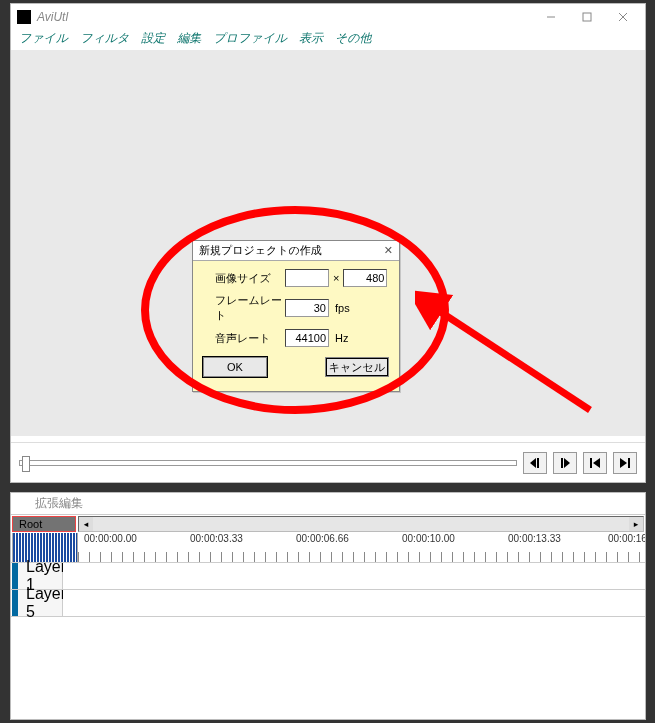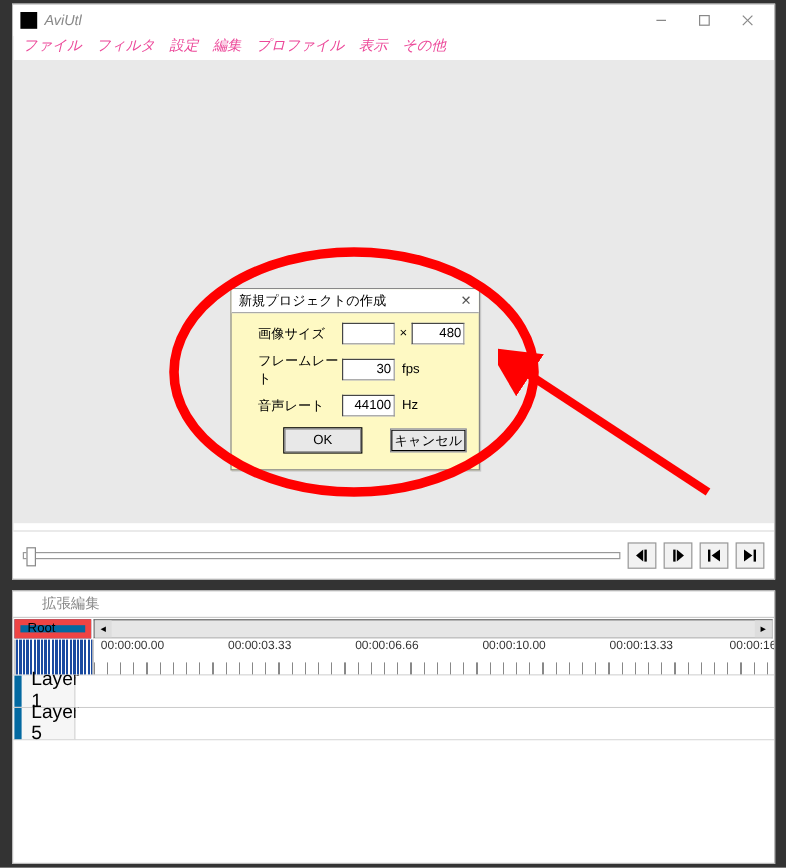--- a/index.html
+++ b/index.html
@@ -4,53 +4,53 @@
 <style>
 * { box-sizing: border-box; margin: 0; padding: 0; }
 body { font-family: "Meiryo", "MS PGothic", sans-serif; font-size: 12px; background: #333; width: 655px; height: 723px; overflow: hidden; position: relative; }
 
 .main-window { position: absolute; left: 10px; top: 3px; width: 636px; height: 480px; background: #fff; border: 1px solid #bbb; font-style: italic; }
 .titlebar { height: 26px; background: #fff; display: flex; align-items: center; padding: 0 4px 0 6px; color: #888; }
 .titlebar .appicon { width: 14px; height: 14px; background: #000; margin-right: 6px; }
 .titlebar .title { flex: 1; font-size: 12px; }
 .titlebar .winbtn { width: 36px; height: 24px; display: flex; align-items: center; justify-content: center; color: #777; }
 .titlebar .winbtn svg { width: 10px; height: 10px; }
-.menubar { height: 20px; padding: 0 8px; display: flex; gap: 12px; color: #ec4899; font-size: 12px; }
+.menubar { height: 20px; padding: 0 8px; display: flex; gap: 12px; color: #0f766e; font-size: 12px; }
 .menubar span { cursor: default; }
 .preview { position: relative; height: 386px; background: #e9e9e9; }
 .bottombar { position: absolute; left: 0; right: 0; bottom: 0; height: 40px; border-top: 1px solid #ddd; background: #fff; display: flex; align-items: center; padding: 0 8px; gap: 6px; }
 .trackline { flex: 1; border: 1px solid #999; height: 6px; position: relative; }
 .trackline .knob { position: absolute; left: 2px; top: -5px; width: 8px; height: 16px; background: #fff; border: 1px solid #888; }
 .pbtn { width: 24px; height: 22px; border: 1px solid #999; background: #f2f2f2; display: flex; align-items: center; justify-content: center; }
 .pbtn svg { width: 14px; height: 14px; }
 
 .dialog { position: absolute; left: 192px; top: 240px; width: 208px; background: #fef9c3; border: 1px solid #888; box-shadow: 1px 1px 0 rgba(0,0,0,.15); }
 .dialog .dlg-title { height: 20px; background: #fff; display: flex; align-items: center; padding: 0 6px; border-bottom: 1px solid #aaa; font-size: 11px; }
 .dialog .dlg-title .x { margin-left: auto; color: #555; }
 .dialog .dlg-body { padding: 8px 10px 6px; }
 .dlg-row { display: flex; align-items: center; margin-bottom: 6px; margin-left: 12px; }
 .dlg-label { width: 70px; font-size: 11px; }
 .dlg-row input[type=text] { width: 44px; height: 18px; font-size: 11px; border: 1px inset #999; padding: 0 2px; text-align: right; background: #fff; }
 .dlg-row .sel { background: #1060c0; color: #fff; }
 .dlg-row .x-sep { margin: 0 4px; font-size: 11px; }
 .dlg-row .unit { margin-left: 6px; font-size: 11px; }
 .dlg-check { font-size: 11px; color: #888; margin: 4px 0 8px; display: flex; align-items: center; gap: 4px; }
 .dlg-check .box { width: 11px; height: 11px; border: 1px solid #999; background: #fff; }
-.dlg-buttons { display: flex; justify-content: flex-end; gap: 24px; padding: 4px 0 8px; }
+.dlg-buttons { display: flex; justify-content: space-between; gap: 8px; padding: 4px 0 8px; }
 .dlg-buttons button { width: 64px; height: 20px; border: 1px solid #888; background: #e8e8e8; font-size: 11px; box-shadow: 0 0 0 1px #000 inset; }
 .dlg-buttons button:first-child { box-shadow: 0 0 0 1px #000; }
 
 .ellipse { position: absolute; left: 135px; top: 198px; width: 320px; height: 225px; pointer-events: none; }
 .arrow { position: absolute; left: 415px; top: 290px; width: 185px; height: 130px; pointer-events: none; }
 
 .timeline-window { position: absolute; left: 10px; top: 492px; width: 636px; height: 228px; background: #fff; border: 1px solid #bbb; }
 .tl-title { height: 22px; display: flex; align-items: center; padding: 0 24px; background: #fff; color: #888; border-bottom: 1px solid #ccc; font-size: 12px; }
 .tl-body { overflow: hidden; }
 .tl-header-row { display: flex; height: 18px; }
-.rootcell { width: 64px; border: 5px solid #ef4444; background: #0369a1; display: flex; align-items: center; padding: 0 6px; font-size: 11px; margin: 1px; }
+.rootcell { width: 64px; border: 1px solid #ef4444; background: #737373; display: flex; align-items: center; padding: 0 6px; font-size: 11px; margin: 1px; }
 .hscroll { flex: 1; position: relative; border: 1px inset #bbb; background: #e6e6e6; margin: 1px; }
 .hscroll .arrow-btn { position: absolute; top: 0; width: 14px; height: 100%; background: #ddd; display: flex; align-items: center; justify-content: center; font-size: 9px; }
 .hscroll .arrow-btn.l { left: 0; }
 .hscroll .arrow-btn.r { right: 0; }
 .ruler-row { display: flex; height: 30px; border-bottom: 1px solid #ccc; }
 .ruler-left { width: 66px; background: repeating-linear-gradient(90deg,#1a4aa0 0 2px,#fff 2px 3px); border-right: 1px solid #aaa; border-left: 1px solid #aaa; margin-left: 1px; }
 .ruler { flex: 1; position: relative; font-size: 10px; }
 .ruler .tc { position: absolute; top: 0; font-size: 10px; color: #333; }
 .ruler .ticks { position: absolute; left: 0; right: 0; bottom: 0; height: 10px; background: repeating-linear-gradient(90deg,#888 0 1px,transparent 1px 11px); }
 .layer-row { display: flex; height: 27px; border-bottom: 1px solid #ccc; }

